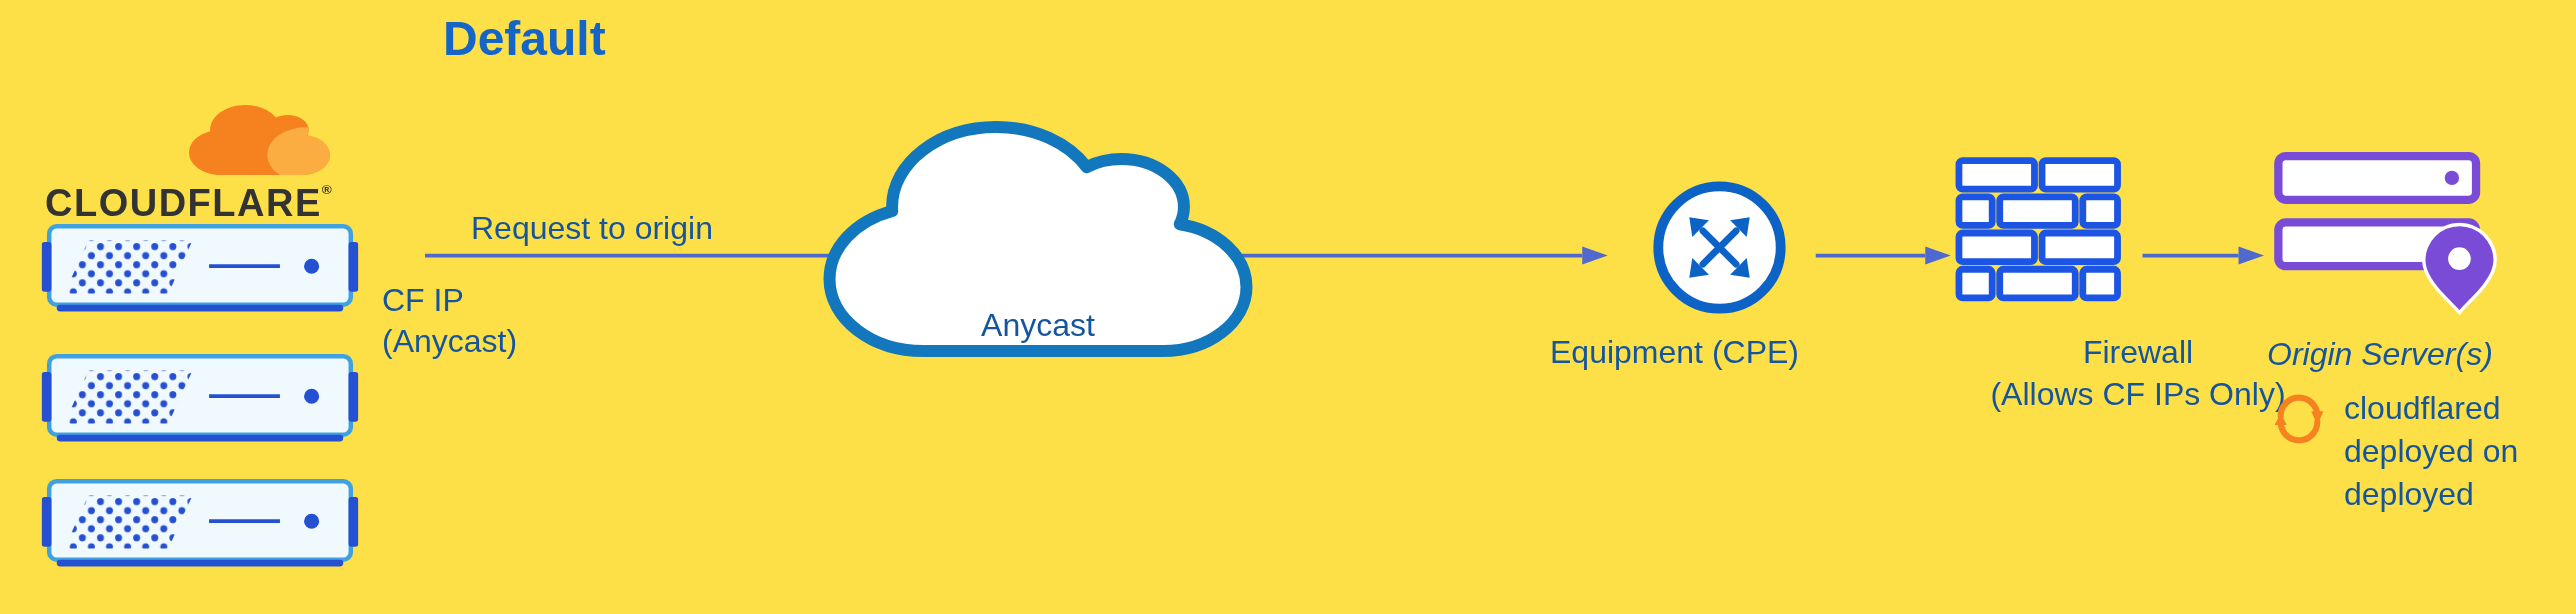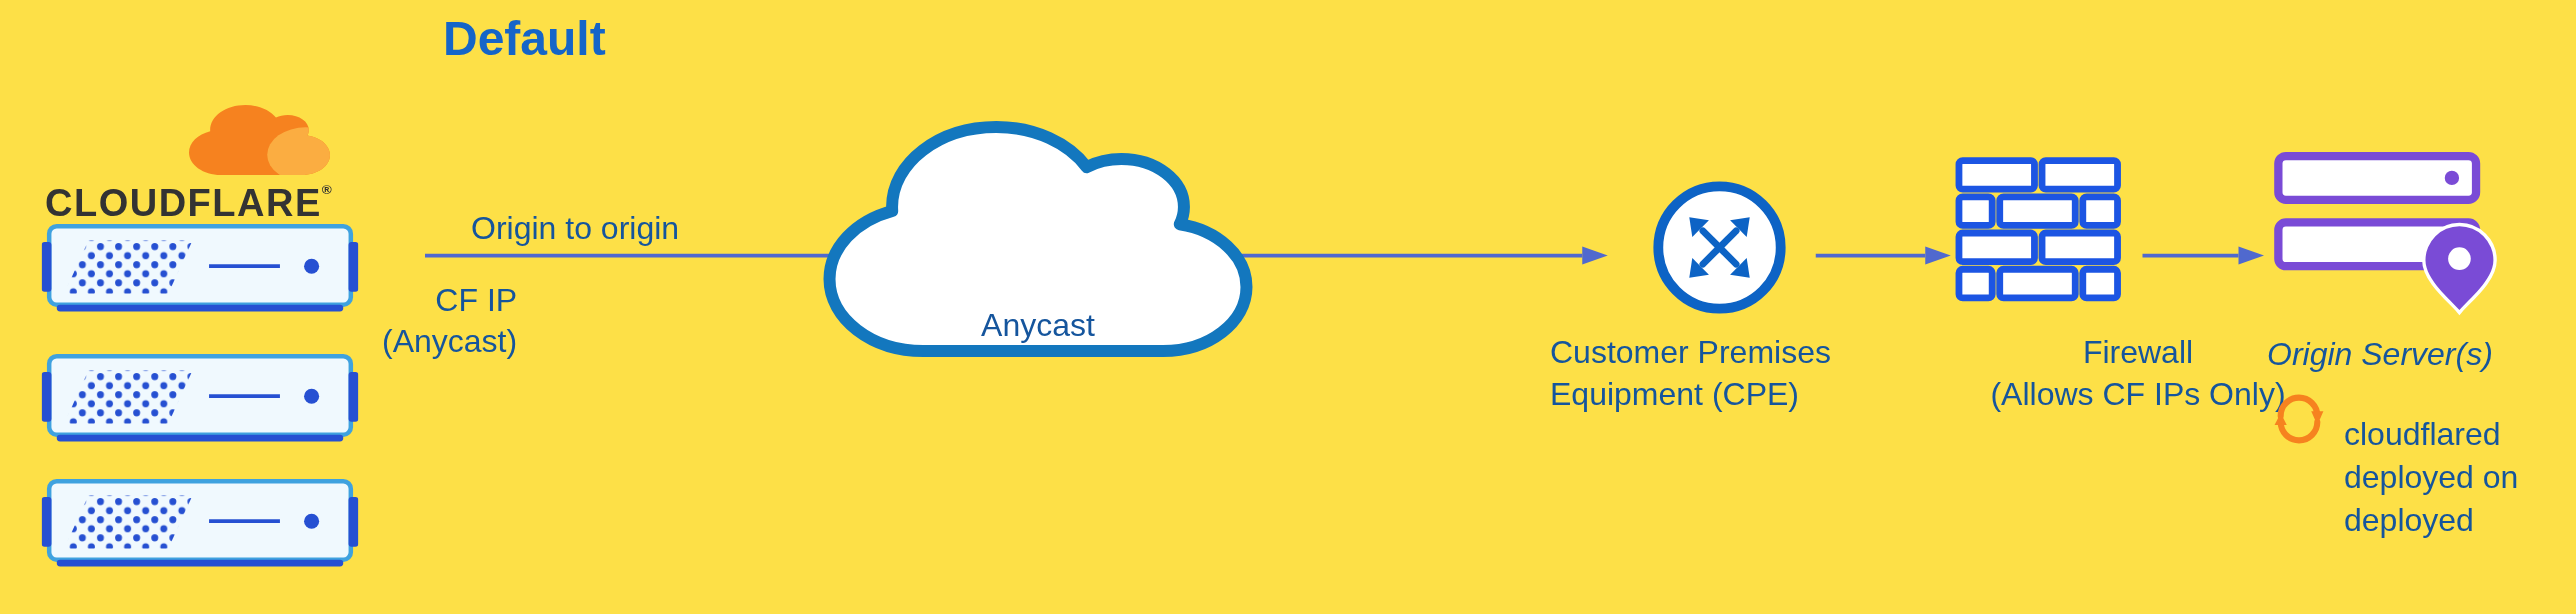--- a/index.html
+++ b/index.html
@@ -20,21 +20,21 @@
   .lbl div { white-space:nowrap; }
   .centered { text-align:center; white-space:normal; }
   .wordmark {
     position:absolute; left:45px; top:182px;
     font-size:38px; font-weight:bold; letter-spacing:1.5px; color:#333333;
     white-space:nowrap;
   }
   .wordmark sup { font-size:13.6px; font-weight:bold; vertical-align:top; }
   .note {
     position:absolute; left:2344px; top:387px;
-    color:#15559D; font-size:32px; line-height:43px;margin-top:26px;
+    color:#15559D; font-size:32px; line-height:43px;
   }
   svg { display:block; }
   .hidden-defs { position:absolute; width:0; height:0; overflow:hidden; }
 </style>
 </head>
 <body>
 
 <div class="canvas">
 
   <svg class="hidden-defs" aria-hidden="true">
@@ -80,23 +80,23 @@
     <svg class="abs" style="left:41px; top:479px;" width="318" height="92" viewBox="0 0 420 122">
         <use href="#server-sym"></use>
       </svg>
   </div>
 
   <svg class="abs" style="left:416px; top:239px;" width="1203" height="33" viewBox="0 0 1590 44">
     <line x1="5" y1="22" x2="1548" y2="22" stroke="#5069CE" stroke-width="5"></line>
     <polygon points="1548,10 1582,22 1548,34" fill="#5069CE"></polygon>
   </svg>
 
-  <div class="lbl" style="left:471px; top:207px;">Origin to origin</div>
+  <div class="lbl" style="left:471px; top:207px;">Request to origin</div>
 
-  <div class="lbl" style="left:382px; top:280px; line-height:41px;text-align:right;">
+  <div class="lbl" style="left:382px; top:280px; line-height:41px;">
     <div>CF IP</div>
     <div>(Anycast)</div>
   </div>
 
   <svg class="abs" style="left:823px; top:106px;" width="430" height="266" viewBox="-10 -10 660 532" preserveAspectRatio="none">
     <path d="M537.6 226.6c4.1-10.7 6.4-22.4 6.4-34.6 0-53-43-96-96-96-19.7 0-38.1 6-53.3 16.2C367 64.2 315.3 32 256 32c-88.4 0-160 71.6-160 160 0 2.7 .1 5.4 .2 8.1C40.2 219.8 0 273.2 0 336c0 79.5 64.5 144 144 144h368c70.7 0 128-57.3 128-128 0-61.9-44-113.6-102.4-125.4z" fill="#ffffff" stroke="#1377BE" stroke-width="12" stroke-linejoin="round" vector-effect="non-scaling-stroke"></path>
   </svg>
   <div class="lbl centered" style="left:823px; top:304px; width:430px;">Anycast</div>
 
   <svg class="abs" style="left:1650px; top:178px;" width="139" height="139" viewBox="0 0 184 184">
@@ -108,21 +108,20 @@
       <line x1="92" y1="92" x2="114" y2="114"></line>
     </g>
     <g fill="#0D63C5">
       <polygon points="52,52 78,56 56,78"></polygon>
       <polygon points="132,52 106,56 128,78"></polygon>
       <polygon points="52,132 56,106 78,128"></polygon>
       <polygon points="132,132 106,128 128,106"></polygon>
     </g>
   </svg>
   <div class="lbl" style="left:1550px; top:331px;">
-    <div>Customer Premises</div>
     <div>Equipment (CPE)</div>
   </div>
 
   <svg class="abs" style="left:1812px; top:239px;" width="144" height="33" viewBox="0 0 190 44">
     <line x1="4" y1="22" x2="150" y2="22" stroke="#5069CE" stroke-width="5"></line>
     <polygon points="150,10 184,22 150,34" fill="#5069CE"></polygon>
   </svg>
 
   <svg class="abs" style="left:1954px; top:156px;" width="170" height="148" viewBox="0 0 224 196">
     <g fill="#ffffff" stroke="#1C55E3" stroke-width="9">

